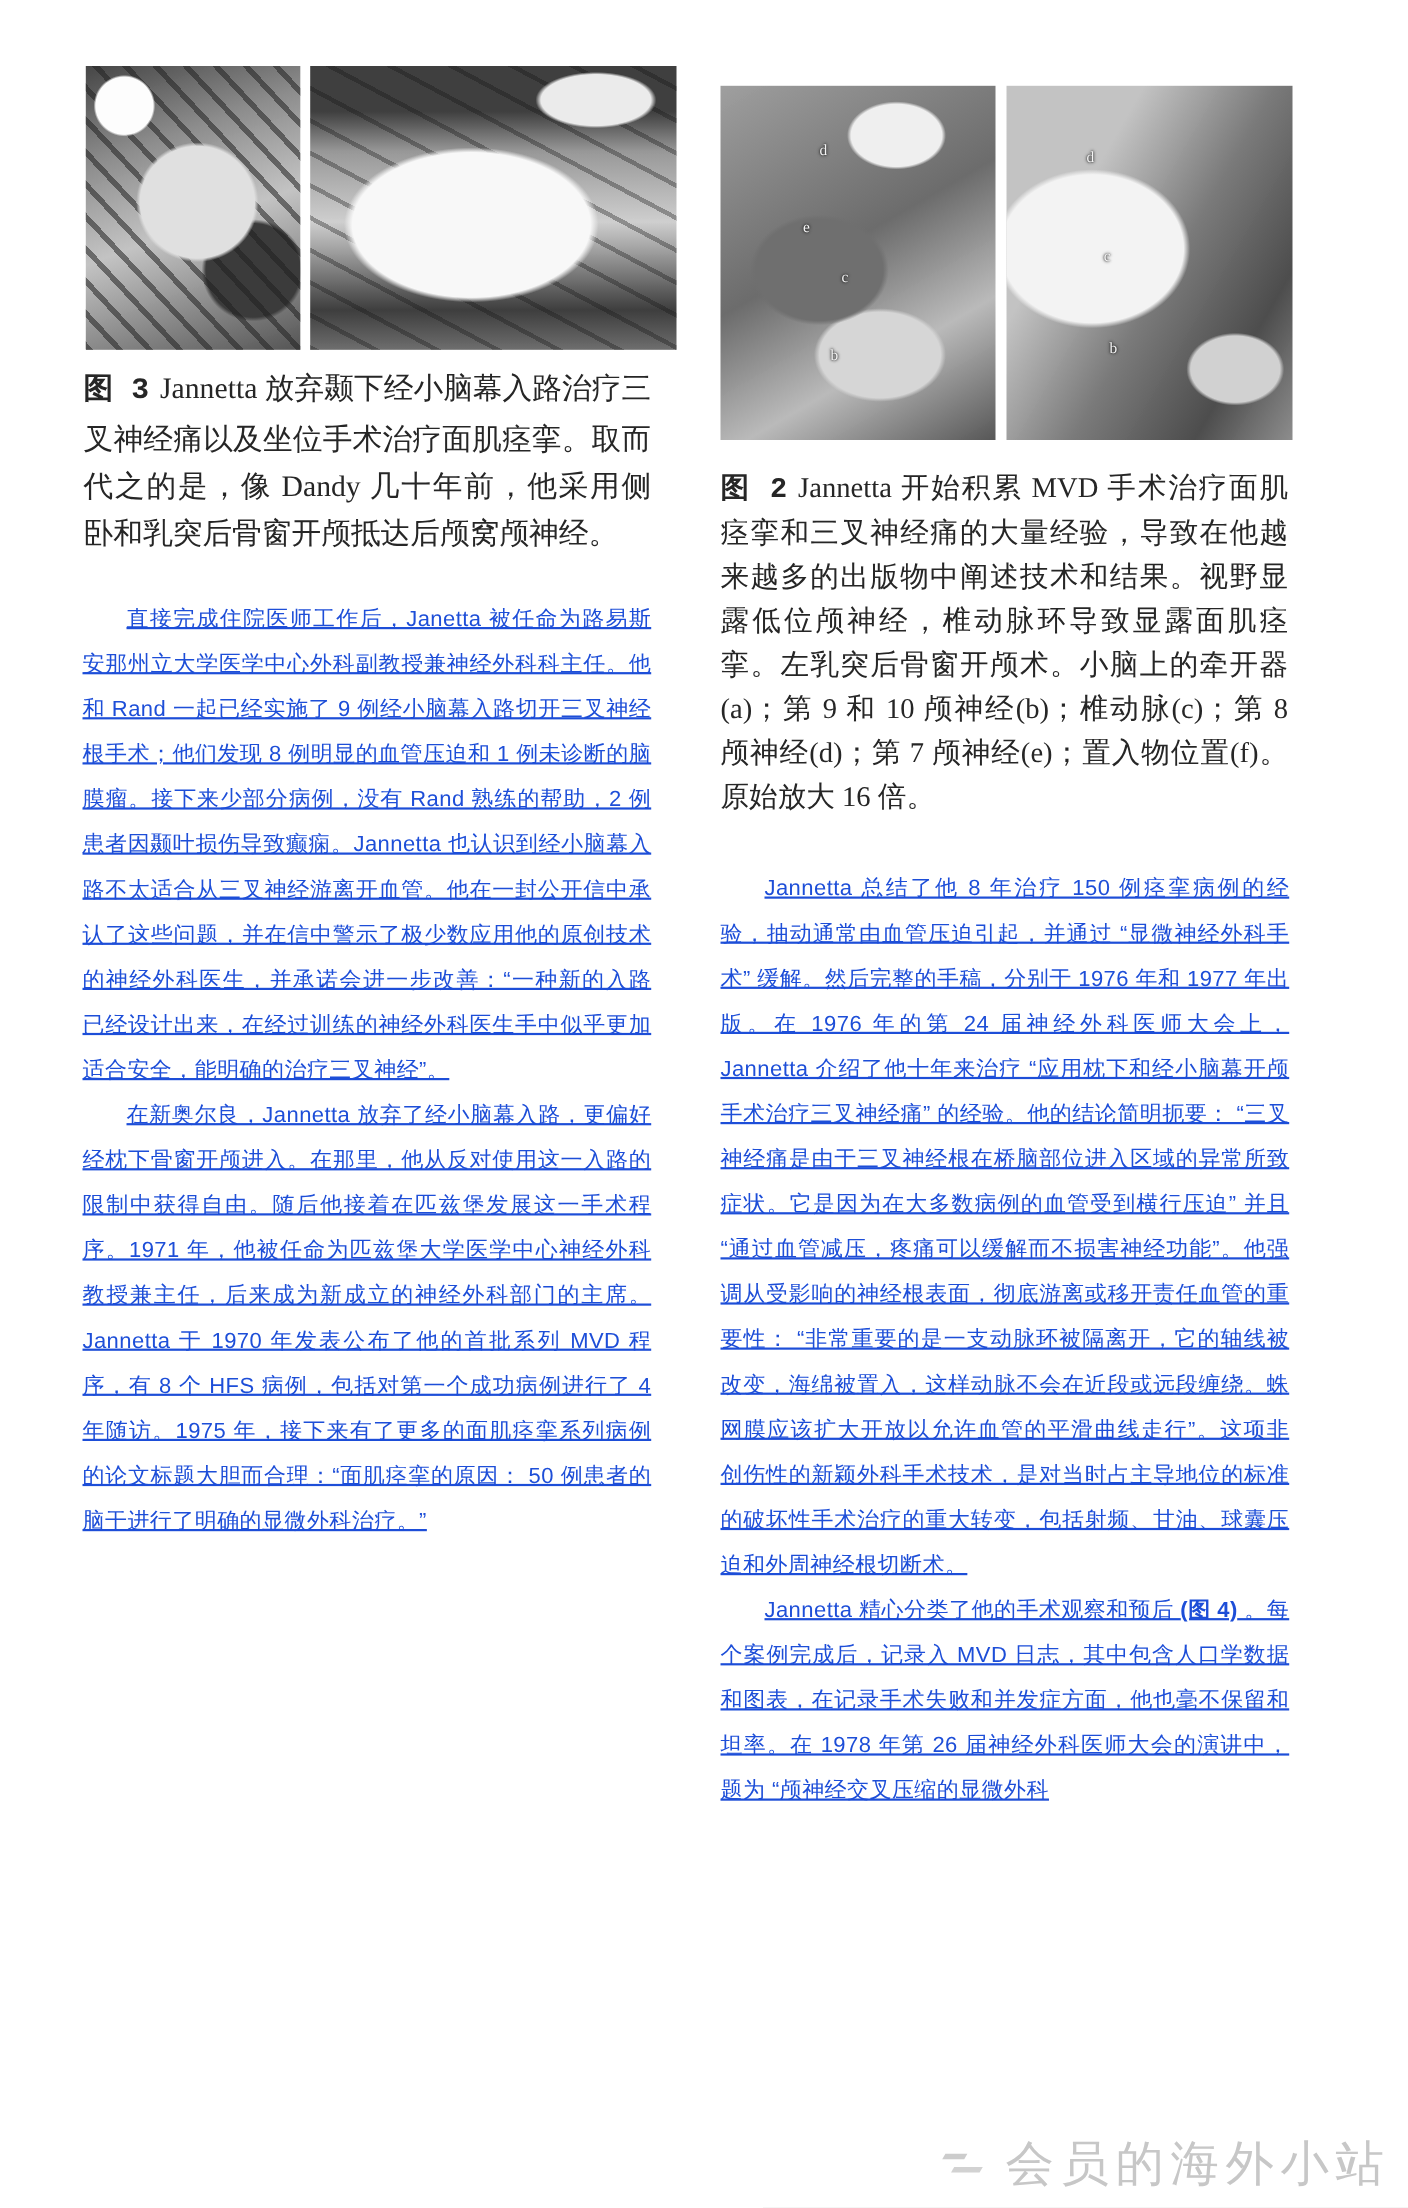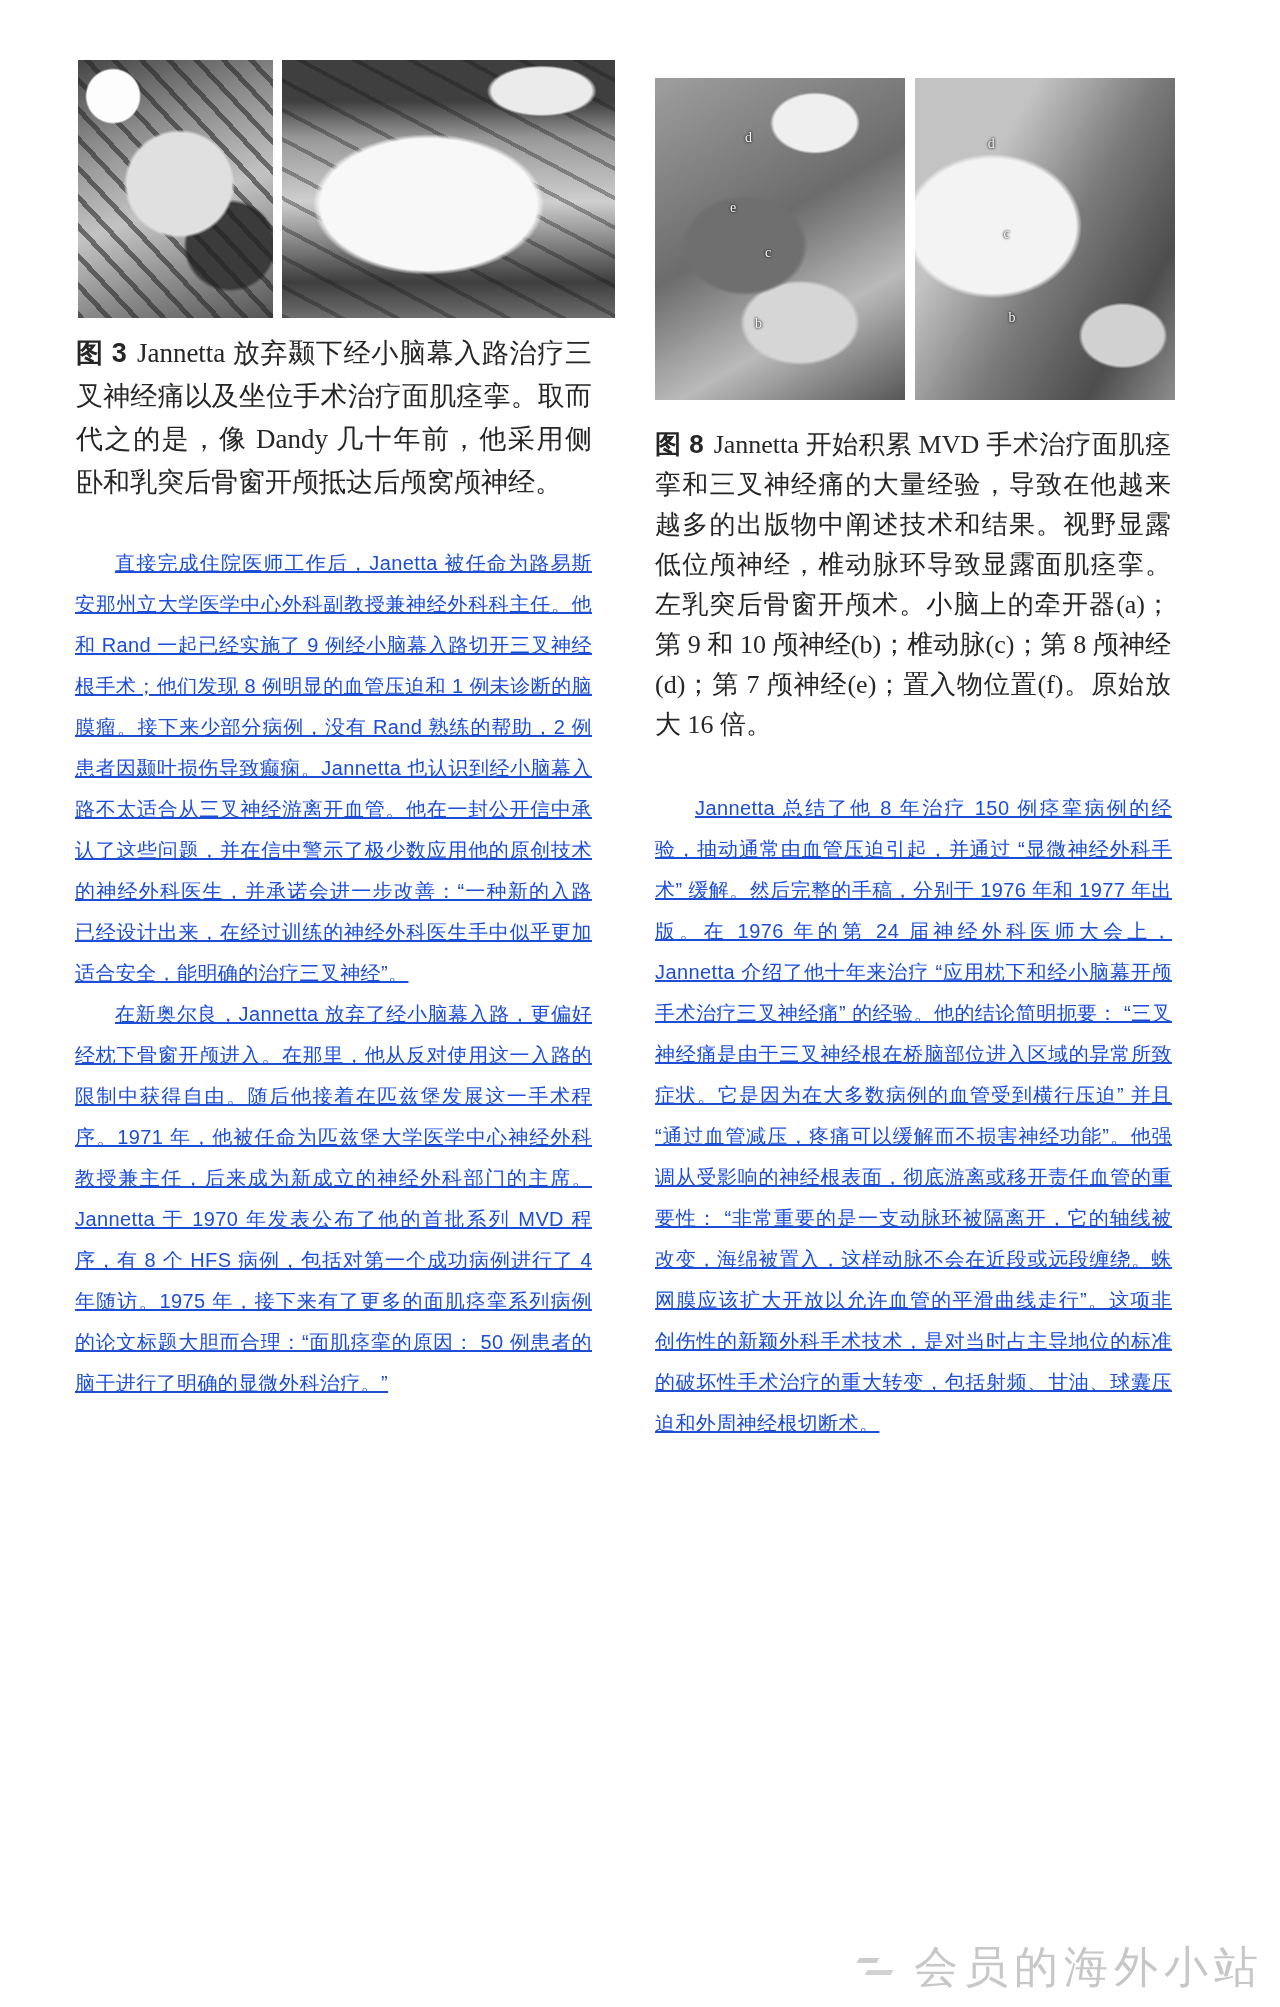--- a/index.html
+++ b/index.html
@@ -36,21 +36,21 @@
       radial-gradient(ellipse 58% 38% at 30% 46%, #f1f1f1 0 55%, transparent 59%),
       radial-gradient(ellipse 30% 18% at 80% 80%, #cfcfcf 0 52%, transparent 57%),
       linear-gradient(120deg,#c2c2c2 0 28%,#7a7a7a 55%,#4e4e4e 80%,#8d8d8d 100%);}
   .pt-label{position:absolute;font-size:14px;color:#f4f4f4;text-shadow:0 0 2px #222,0 0 3px #222;
     font-family:"Liberation Serif",serif;}
   
   .caption{position:absolute;font-family:"Liberation Serif",serif;color:#262626;
     text-align:justify;}
   #fig3-caption{left:76px;top:332px;width:516px;font-size:27px;line-height:43px;}
   #fig4-caption{left:655px;top:424px;width:516px;font-size:26px;line-height:40px;}
-  .cap-label{font-weight:bold;font-family:Liberation Sans, sans-serif;margin-right:10px;}
+  .cap-label{font-weight:bold;font-family:Liberation Mono, monospace;margin-right:10px;}
   
   .bodycol{position:absolute;font-size:20px;line-height:41px;text-align:justify;
     color:#1d4ed8;letter-spacing:0.4px;text-decoration:underline;}
   #left-body{left:75px;top:543px;width:517px;}
   #right-body{left:655px;top:788px;width:517px;}
   .bodycol p{margin:0;text-indent:2em;}
   .b{font-weight:bold;}
   
   #watermark{position:absolute;right:16px;top:1938px;display:flex;align-items:center;
     color:#c7c7c7;font-size:44px;letter-spacing:6px;font-family:"Liberation Sans",sans-serif;}
@@ -82,30 +82,31 @@
       <span class="pt-label" style="left:40%;top:74%;">b</span>
     </div>
     <div class="photo" id="fig4-img2">
       <span class="pt-label" style="left:28%;top:18%;">d</span>
       <span class="pt-label" style="left:34%;top:46%;">c</span>
       <span class="pt-label" style="left:36%;top:72%;">b</span>
     </div>
   </div>
 
   <div class="caption" id="fig4-caption">
-    <span class="cap-label">图 8</span><span>Jannetta 开始积累 MVD 手术治疗面肌痉挛和三叉神经痛的大量经验，导致在他越来越多的出版物中阐述技术和结果。视野显露低位颅神经，椎动脉环导致显露面肌痉挛。左乳突后骨窗开颅术。小脑上的牵开器(a)；第 9 和 10 颅神经(b)；椎动脉(c)；第 8 颅神经(d)；第 7 颅神经(e)；置入物位置(f)。原始放大 16 倍。</span>
+    <span class="cap-label">图 2</span><span>Jannetta 开始积累 MVD 手术治疗面肌痉挛和三叉神经痛的大量经验，导致在他越来越多的出版物中阐述技术和结果。视野显露低位颅神经，椎动脉环导致显露面肌痉挛。左乳突后骨窗开颅术。小脑上的牵开器(a)；第 9 和 10 颅神经(b)；椎动脉(c)；第 8 颅神经(d)；第 7 颅神经(e)；置入物位置(f)。原始放大 16 倍。</span>
   </div>
 
   <div class="bodycol" id="left-body">
     <p>直接完成住院医师工作后，Janetta 被任命为路易斯安那州立大学医学中心外科副教授兼神经外科科主任。他和 Rand 一起已经实施了 9 例经小脑幕入路切开三叉神经根手术；他们发现 8 例明显的血管压迫和 1 例未诊断的脑膜瘤。接下来少部分病例，没有 Rand 熟练的帮助，2 例患者因颞叶损伤导致癫痫。Jannetta 也认识到经小脑幕入路不太适合从三叉神经游离开血管。他在一封公开信中承认了这些问题，并在信中警示了极少数应用他的原创技术的神经外科医生，并承诺会进一步改善：“一种新的入路已经设计出来，在经过训练的神经外科医生手中似乎更加适合安全，能明确的治疗三叉神经”。</p>
     <p>在新奥尔良，Jannetta 放弃了经小脑幕入路，更偏好经枕下骨窗开颅进入。在那里，他从反对使用这一入路的限制中获得自由。随后他接着在匹兹堡发展这一手术程序。1971 年，他被任命为匹兹堡大学医学中心神经外科教授兼主任，后来成为新成立的神经外科部门的主席。Jannetta 于 1970 年发表公布了他的首批系列 MVD 程序，有 8 个 HFS 病例，包括对第一个成功病例进行了 4 年随访。1975 年，接下来有了更多的面肌痉挛系列病例的论文标题大胆而合理：“面肌痉挛的原因： 50 例患者的脑干进行了明确的显微外科治疗。”</p>
   </div>
 
   <div class="bodycol" id="right-body">
     <p>Jannetta 总结了他 8 年治疗 150 例痉挛病例的经验，抽动通常由血管压迫引起，并通过 “显微神经外科手术” 缓解。然后完整的手稿，分别于 1976 年和 1977 年出版。在 1976 年的第 24 届神经外科医师大会上，Jannetta 介绍了他十年来治疗 “应用枕下和经小脑幕开颅手术治疗三叉神经痛” 的经验。他的结论简明扼要： “三叉神经痛是由于三叉神经根在桥脑部位进入区域的异常所致症状。它是因为在大多数病例的血管受到横行压迫” 并且 “通过血管减压，疼痛可以缓解而不损害神经功能”。他强调从受影响的神经根表面，彻底游离或移开责任血管的重要性： “非常重要的是一支动脉环被隔离开，它的轴线被改变，海绵被置入，这样动脉不会在近段或远段缠绕。蛛网膜应该扩大开放以允许血管的平滑曲线走行”。这项非创伤性的新颖外科手术技术，是对当时占主导地位的标准的破坏性手术治疗的重大转变，包括射频、甘油、球囊压迫和外周神经根切断术。</p>
+    <p><span>Jannetta 精心分类了他的手术观察和预后 </span><span class="b">(图 4)</span><span> 。每个案例完成后，记录入 MVD 日志，其中包含人口学数据和图表，在记录手术失败和并发症方面，他也毫不保留和坦率。在 1978 年第 26 届神经外科医师大会的演讲中，题为 “颅神经交叉压缩的显微外科</span></p>
   </div>
 
   <div id="watermark">
     <span id="wm-icon"></span>
     <span>会员的海外小站</span>
   </div>
 
 </div>
 
 </body></html>

